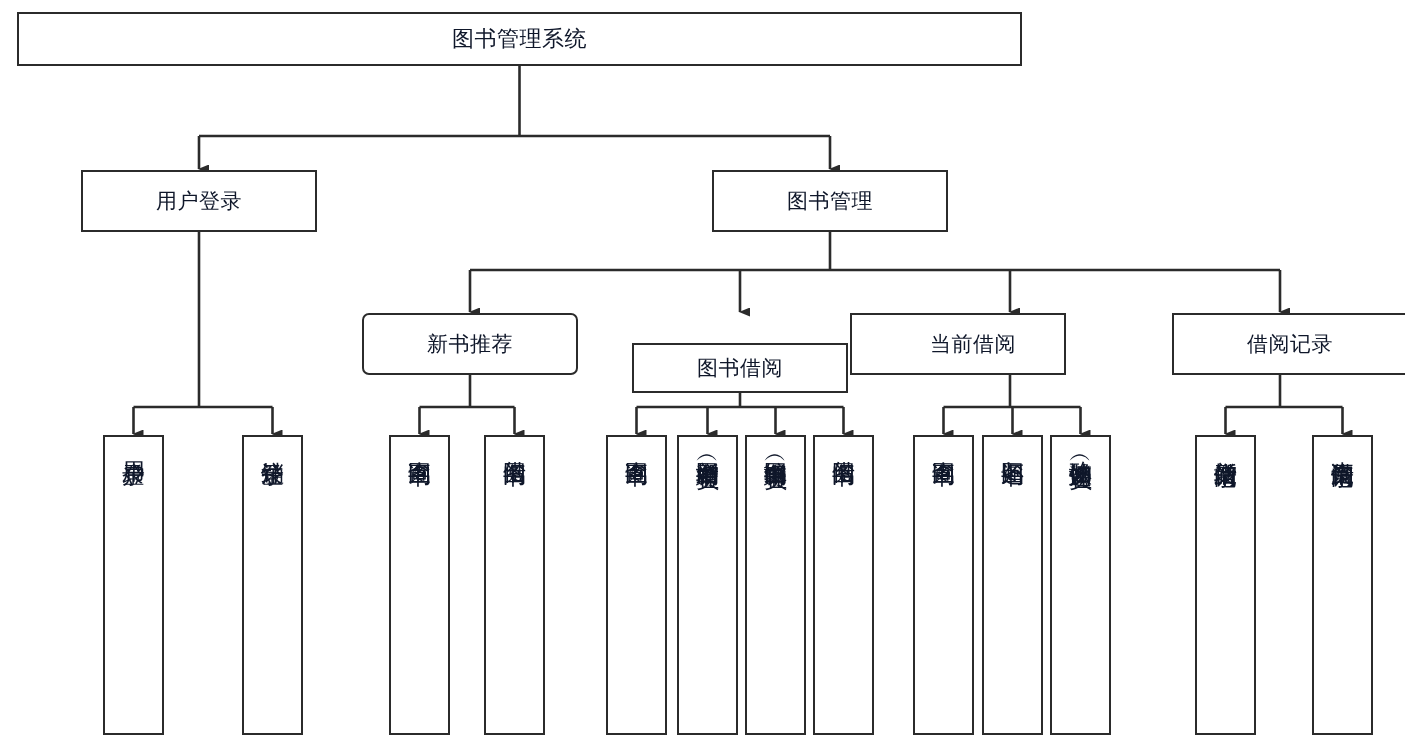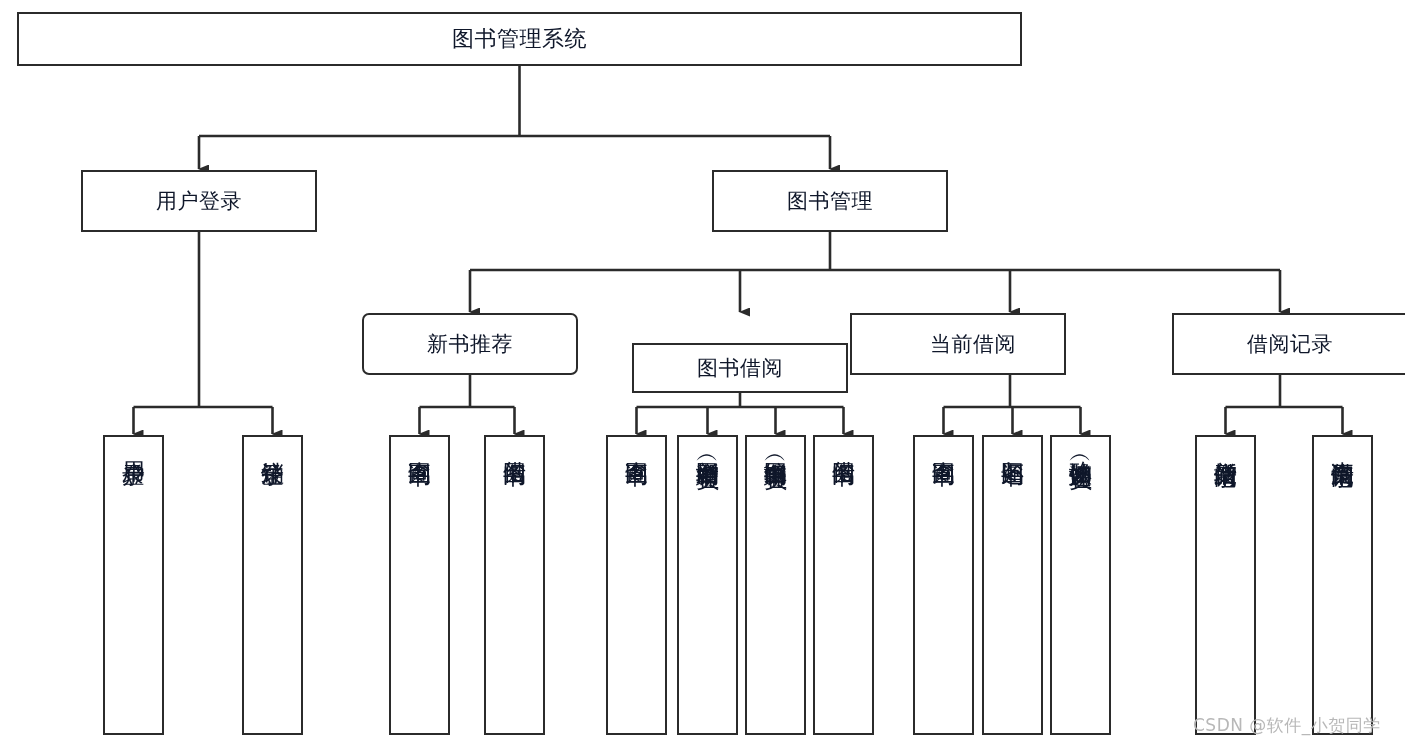--- a/index.html
+++ b/index.html
@@ -172,15 +172,14 @@
         <span class="label">确认归还（管理员）</span>
       </div>
       <div class="node vertical" style="left: 1195px; top: 435px; width: 61px; height: 300px;">
         <span class="label">新增借阅记录</span>
       </div>
       <div class="node vertical" style="left: 1312px; top: 435px; width: 61px; height: 300px;">
         <span class="label">查询借阅记录</span>
       </div>
     </div>
 
-  <div class="watermark" style="left:1193px; top:714px;">CSDN @软件_小贺同学</div>
 
 </div>
 
 </body></html>

